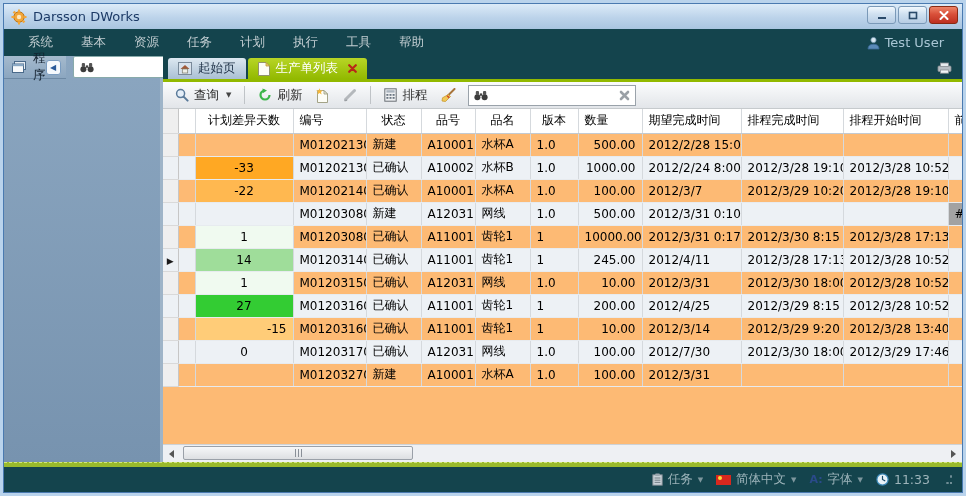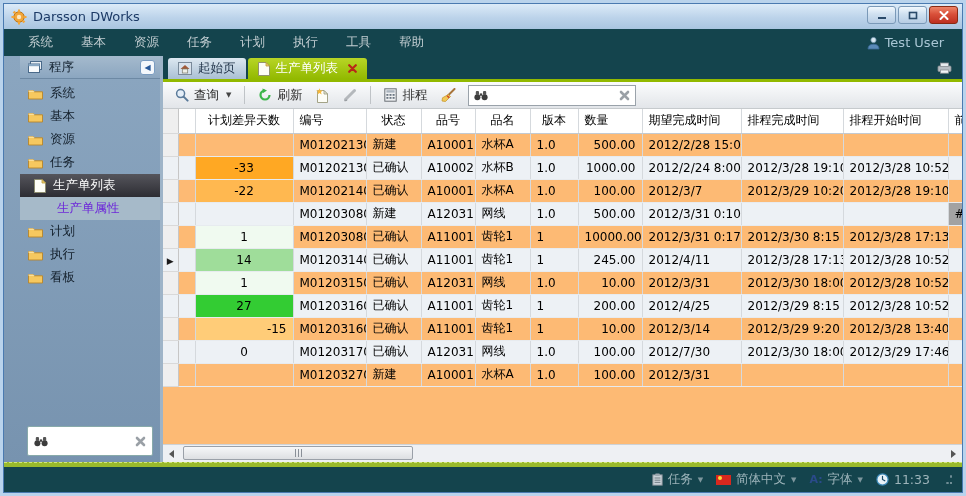--- a/index.html
+++ b/index.html
@@ -17,21 +17,21 @@
   
   .menubar { height:27px; flex:0 0 27px; background:#14444d; display:flex; align-items:center; padding:0 10px; }
   .menu-item { color:#c3ced2; font-size:12.5px; padding:0 14px; height:100%; display:flex; align-items:center; cursor:default; }
   .menu-spacer { flex:1; }
   .menu-user { display:flex; align-items:center; gap:5px; color:#a9c6d4; font-size:13px; padding-right:8px; }
 
   
   .body { flex:1; display:flex; min-height:0; }
 
   
-  .sidebar { width:159px; flex:0 0 159px; background:linear-gradient(#8ba6c0,#7793af); border-right:3px solid #9eb4c8; display:flex; flex-direction:column;padding-left:16px; }
+  .sidebar { width:159px; flex:0 0 159px; background:linear-gradient(#8ba6c0,#7793af); border-right:3px solid #9eb4c8; display:flex; flex-direction:row; }
   .sb-header { height:23px; flex:0 0 23px; display:flex; align-items:center; padding:0 5px 0 8px; background:linear-gradient(#a5bacd,#8ba6c0); border-bottom:1px solid #6d89a4; }
   .sb-header-label { font-size:12.5px; color:#12202e; margin-left:7px; flex:1; }
   .sb-collapse { width:15px; height:15px; background:#f4f8fc; border:1px solid #7a9cc0; border-radius:3px; font-size:8px; color:#2a5a9a; display:flex; align-items:center; justify-content:center; cursor:default; }
   .sb-items { flex:1; overflow:hidden; padding-top:3px; }
   .sb-item { height:23px; display:flex; align-items:center; gap:7px; padding:0 8px; font-size:12.5px; color:#121e2a; cursor:default; }
   .sb-item.selected { background:linear-gradient(#55555c,#2d2d33); color:#ffffff; padding-left:14px; }
   .sb-item.sub { background:#a6bac9; color:#6d28d9; padding-left:37px;text-align:right; }
   .sb-search { flex:0 0 30px; display:flex; align-items:center; margin:0 7px 6px 7px; background:#ffffff; border:1px solid #8aa; border-radius:2px; height:22px; padding:0 6px; }
   .sb-search input { flex:1; border:none; outline:none; font-size:12px; min-width:0; background:transparent; }
 

